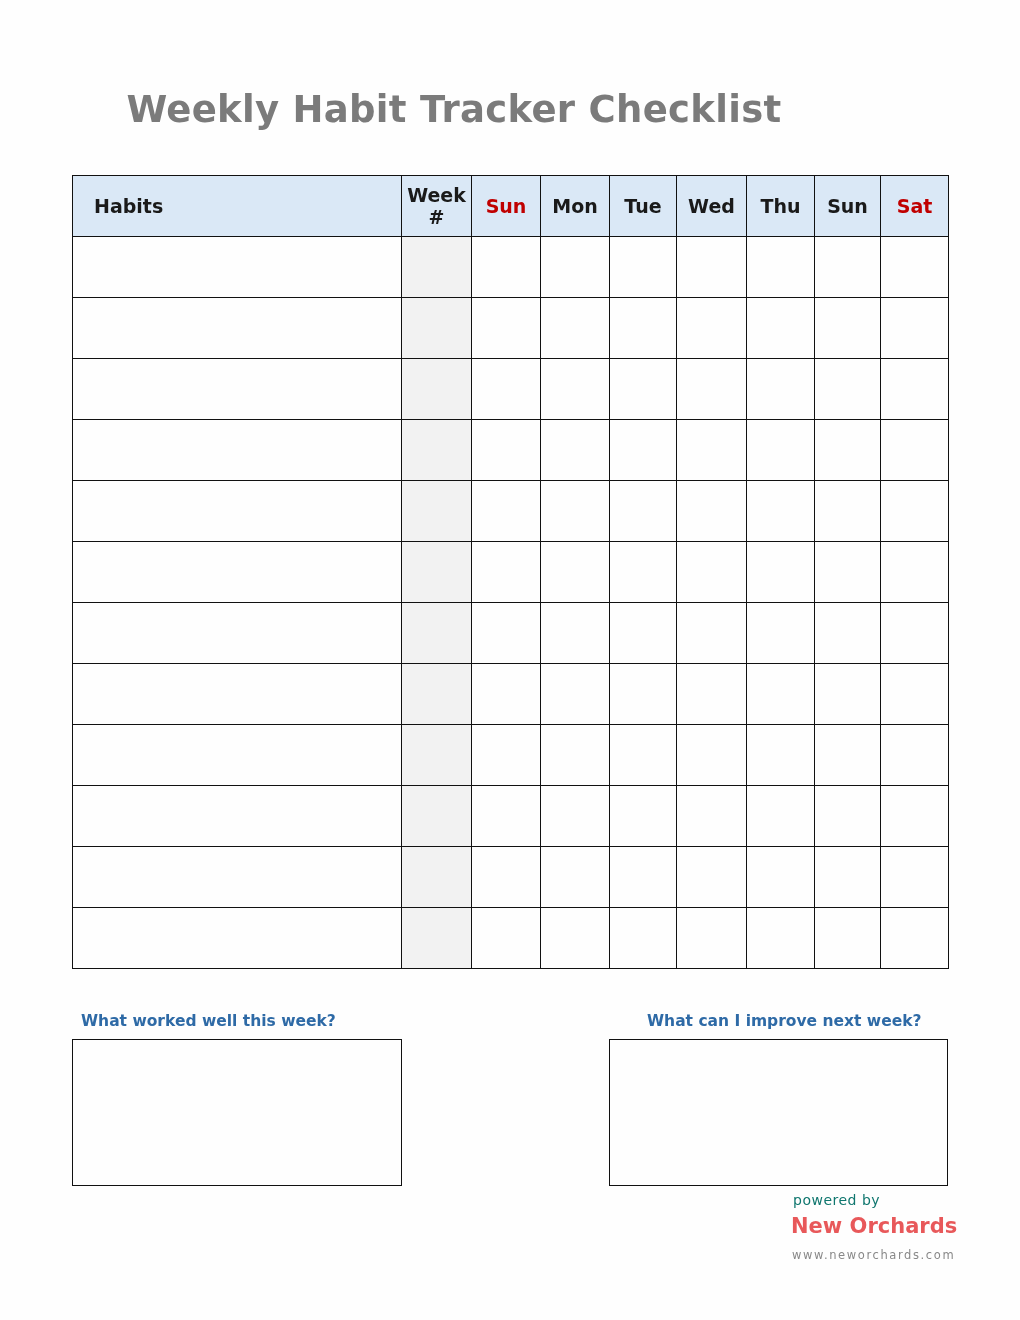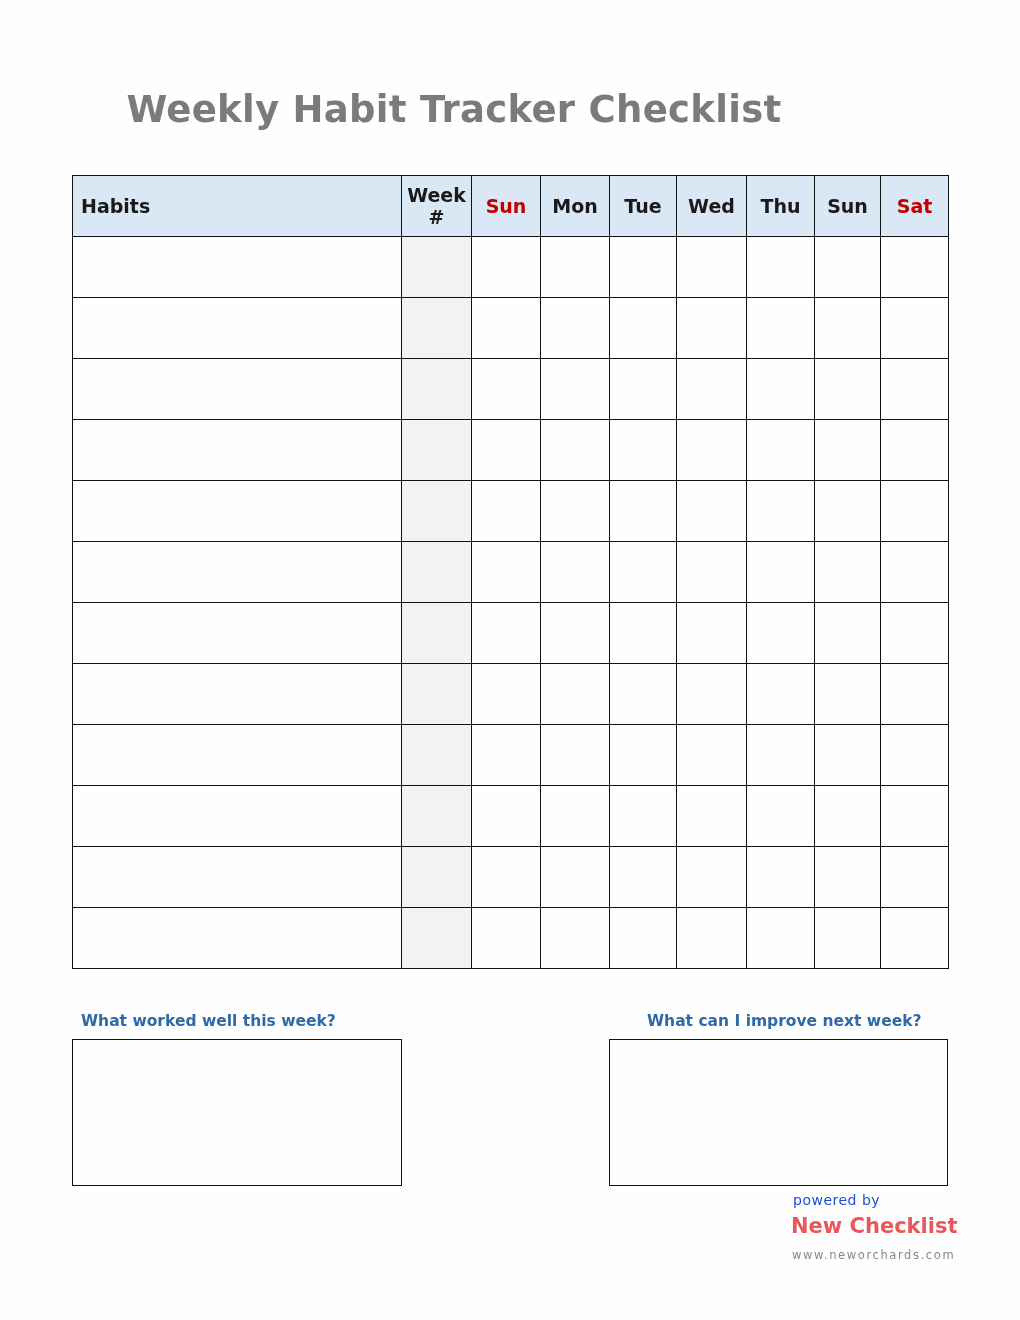--- a/index.html
+++ b/index.html
@@ -15,33 +15,33 @@
     position: absolute; left: 72px; top: 175px; border-collapse: collapse;
     table-layout: fixed; width: 876px;
   }
   table.tracker td, table.tracker th {
     border: 1.5px solid #111; padding: 0; box-sizing: border-box;
   }
   table.tracker th {
     height: 61px; background: #dae8f6; font-size: 19px; font-weight: bold;
     color: #1a1a1a; text-align: center; line-height: 22px;
   }
-  table.tracker th.habits { text-align: left; padding-left: 8px; }
+  table.tracker th.habits { text-align: left; padding-left: 21px; }
   table.tracker th.weekend { color: #c00000; }
   table.tracker td { height: 61px; background: #fefefe; }
   table.tracker td.week { background: #f2f2f2; }
   .note-label {
     position: absolute; top: 1012px; font-size: 15.5px; font-weight: bold; color: #2e6aa6;
   }
   .note-box {
     position: absolute; top: 1039px; height: 147px; border: 1.5px solid #111;
     box-sizing: border-box; background: #fefefe;
   }
   .powered {
-    position: absolute; left: 793px; top: 1192px; font-size: 14px; color: #1d4ed8;
+    position: absolute; left: 793px; top: 1192px; font-size: 14px; color: #0f766e;
     letter-spacing: 0.5px;
   }
   .brand {
     position: absolute; left: 791px; top: 1214px; font-size: 21px; font-weight: bold;
     color: #e8585a;
   }
   .url {
     position: absolute; left: 792px; top: 1248px; font-size: 11.5px; color: #888;
     letter-spacing: 1.6px;
     text-align: center;
@@ -216,14 +216,14 @@
     </tbody>
 </table>
 
 <div class="note-label" style="left:81px">What worked well this week?</div>
 <div class="note-box" style="left:72px; width:330px"></div>
 
 <div class="note-label" style="left:647px">What can I improve next week?</div>
 <div class="note-box" style="left:609px; width:339px"></div>
 
 <div class="powered">powered by</div>
-<div class="brand">New Checklist</div>
+<div class="brand">New Orchards</div>
 <div class="url">www.neworchards.com</div>
 
 </body></html>

